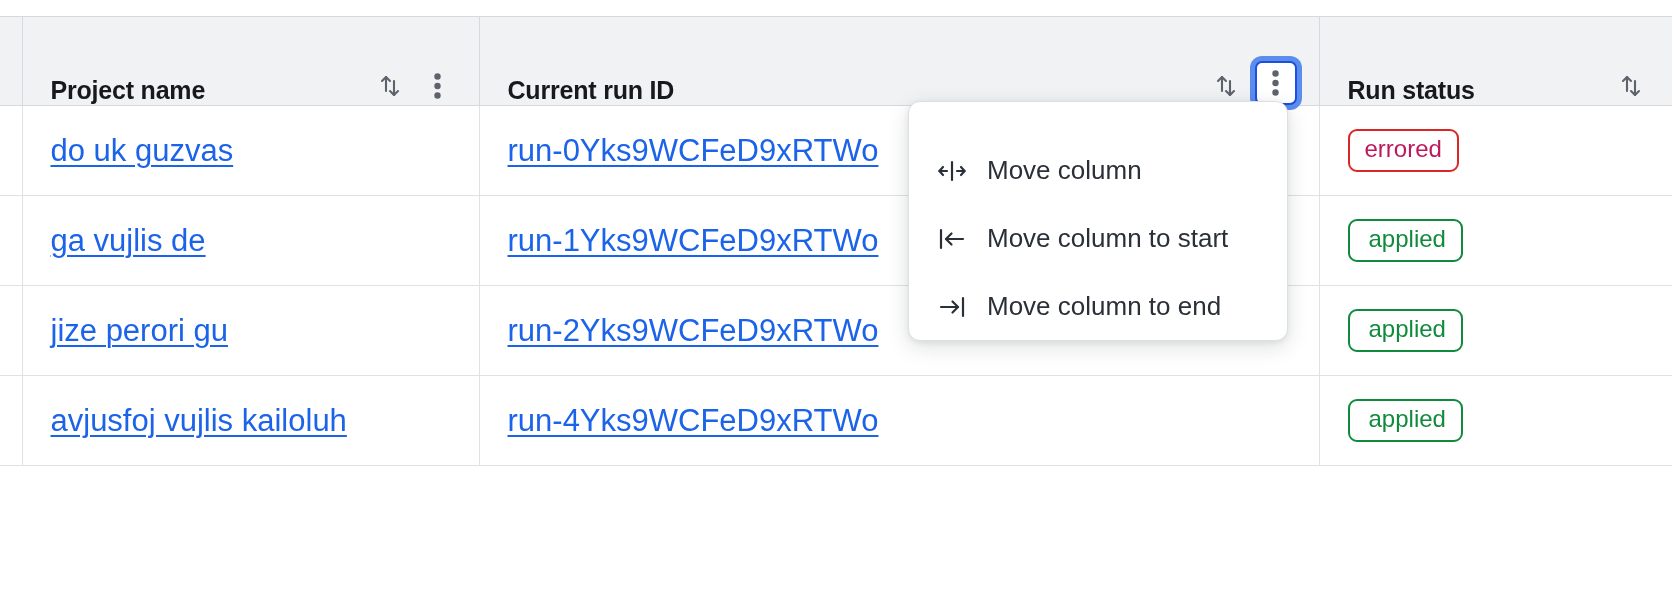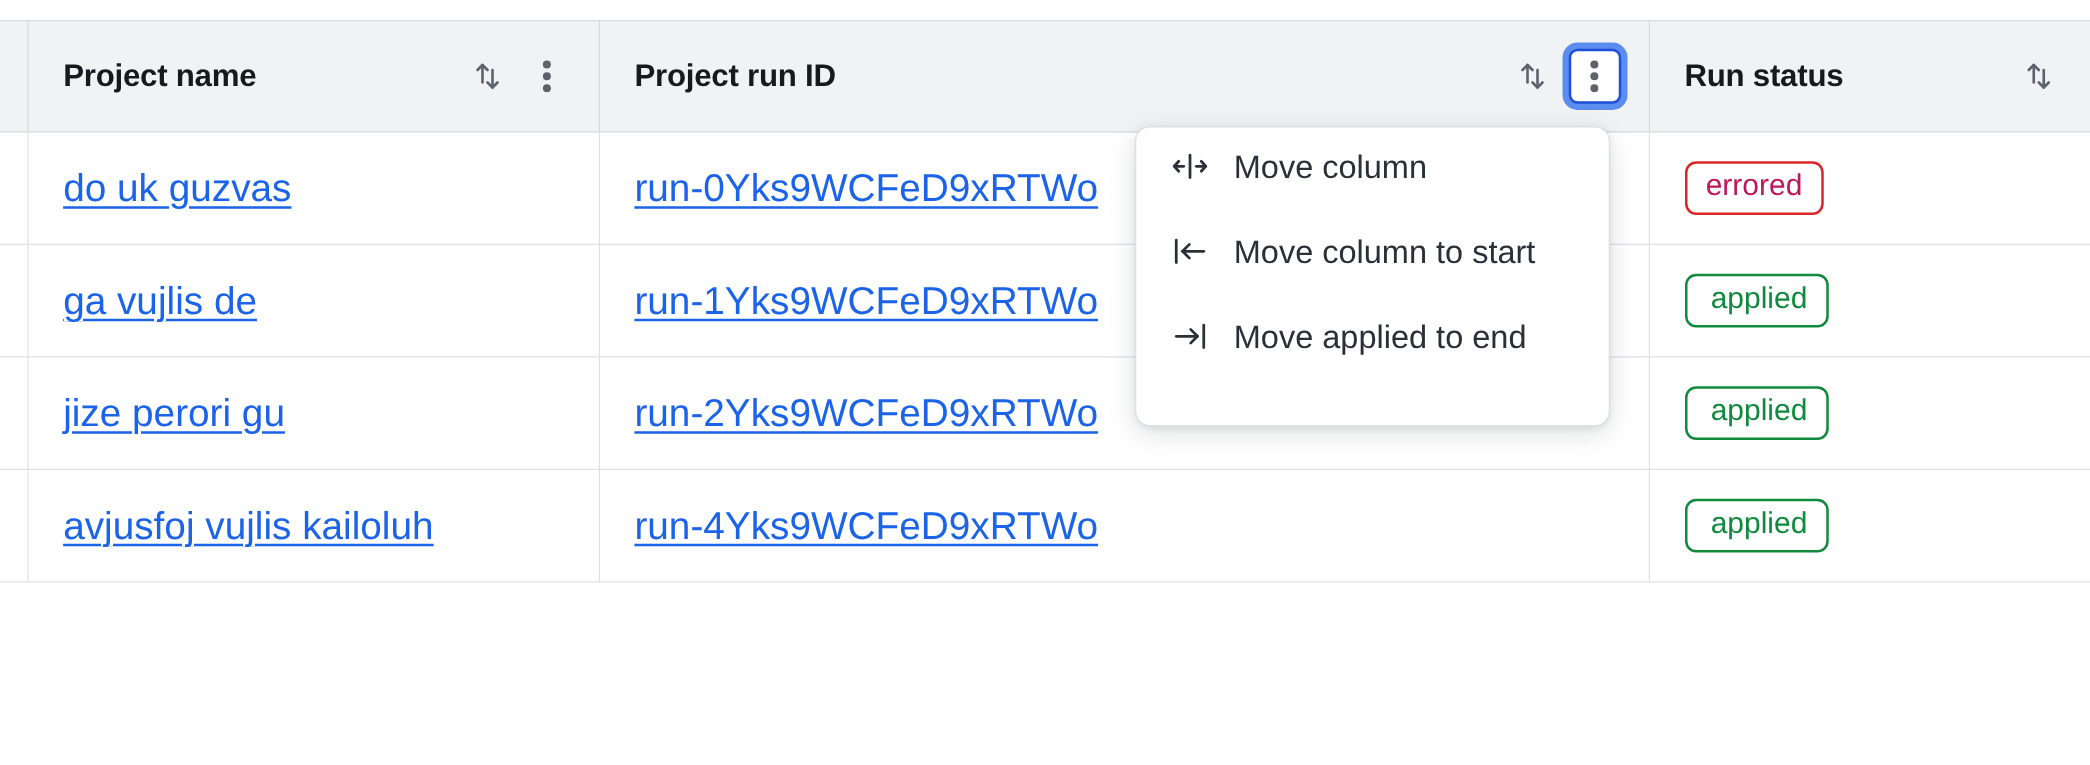--- a/index.html
+++ b/index.html
@@ -40,21 +40,21 @@
     height: 88px;
     padding: 0;
     vertical-align: middle;
   }
   thead th.gutter-head { border-right: 1px solid #d7d9dd; }
   thead th.hcell { border-right: 1px solid #d7d9dd; }
   thead th.hcell.last { border-right: none; }
 
   .head-inner {
     display: flex;
-    align-items: center;
+    align-items: flex-end;
     height: 88px;
     padding: 0 22px 0 28px;
     gap: 10px;
   }
   .head-title {
     font-size: 25px;
     font-weight: bold;
     color: #16191d;
     letter-spacing: -0.2px;
     white-space: nowrap;
@@ -129,21 +129,21 @@
     width: 380px;
     background: #ffffff;
     border: 1px solid #dcdfe3;
     border-radius: 12px;
     box-shadow: 0 6px 22px rgba(15, 20, 30, 0.13), 0 2px 6px rgba(15, 20, 30, 0.07);
     padding: 16px 0 18px;
     z-index: 40;
   }
   .menu-item {
     display: flex;
-    align-items: flex-start;
+    align-items: flex-end;
     gap: 20px;
     height: 68px;
     padding: 0 22px 0 28px;
     cursor: pointer;
   }
   .menu-item .mi-icon {
     width: 30px;
     height: 30px;
     flex: 0 0 auto;
     display: flex;
@@ -191,21 +191,21 @@
                 <circle cx="3.5" cy="3.5" r="3.2"></circle>
                   <circle cx="3.5" cy="13" r="3.2"></circle>
                   <circle cx="3.5" cy="22.5" r="3.2"></circle>
               </svg>
             </span>
           </div>
         </th>
 
         <th class="hcell">
           <div class="head-inner">
-            <span class="head-title">Project run ID</span>
+            <span class="head-title">Current run ID</span>
             <span class="head-spacer"></span>
             <span class="icon-btn">
               <svg width="26" height="28" viewBox="0 0 26 28" fill="none" stroke="#5d636d" stroke-width="2.1" stroke-linecap="round" stroke-linejoin="round">
                 <path d="M9 19V5"></path>
                   <path d="M5 9L9 5L13 9"></path>
                 <path d="M17 9v14"></path>
                   <path d="M13 19l4 4 4-4"></path>
               </svg>
             </span>
             <span class="icon-btn focused">
@@ -317,17 +317,17 @@
     </div>
 
     <div class="menu-item">
       <span class="mi-icon">
         <svg width="30" height="22" viewBox="0 0 30 22" fill="none" stroke="currentColor" stroke-width="2.2" stroke-linecap="round" stroke-linejoin="round">
           <path d="M26 2v18"></path>
           <path d="M4 11h17"></path>
             <path d="M15.5 5.5L21 11l-5.5 5.5"></path>
         </svg>
       </span>
-      <span class="mi-label">Move applied to end</span>
+      <span class="mi-label">Move column to end</span>
     </div>
   </div>
 
 </div>
 
 </body></html>

